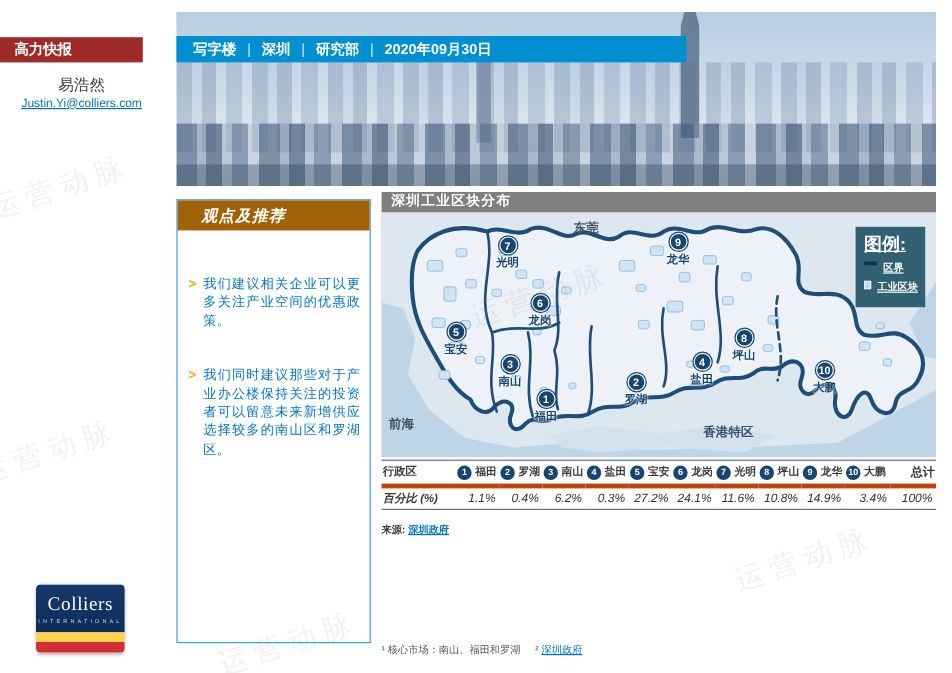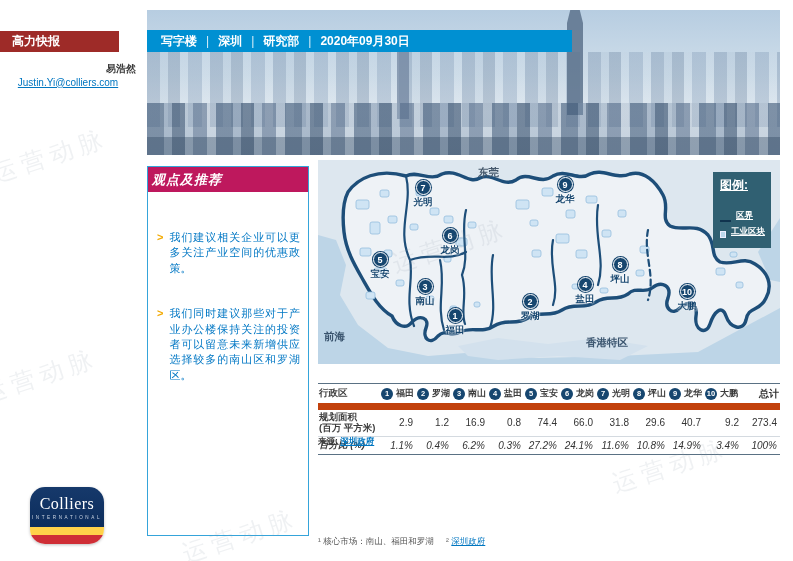--- a/index.html
+++ b/index.html
@@ -9,25 +9,25 @@
 
   
   .wm { position:absolute; font-size:24px; letter-spacing:6px; color:rgba(140,155,170,.14);
         transform:rotate(-18deg); pointer-events:none; white-space:nowrap; z-index:50; }
 
   
   .red-badge { position:absolute; left:0; top:31px; width:119px; height:21px; background:#9e2b28;
                color:#fff; font-size:12px; font-weight:bold; line-height:21px; padding-left:12px; }
   .contact { position:absolute; left:0; top:62px; width:136px; text-align:center;
              font-size:10px; color:#4d4d4f; line-height:1.35; }
-  .contact .name { font-weight:bold; font-size:10px; color:#3c3c3c;text-align:right; }
+  .contact .name { font-weight:normal; font-size:13px; color:#3c3c3c; }
   .contact a { color:#0076c0; text-decoration:underline; cursor:pointer; }
 
   
-  .logo { position:absolute; left:30px; top:487px; width:74px; height:57px; border-radius:15px;
+  .logo { position:absolute; left:30px; top:487px; width:74px; height:57px; border-radius:4px;
           overflow:hidden; box-shadow:0 1px 3px rgba(0,0,0,.25); }
   .logo .navy { height:40px; background:linear-gradient(180deg,#16396b 0%,#0c2d5c 100%);
                 display:flex; flex-direction:column; align-items:center; justify-content:center; }
   .logo .word { font-family:"Liberation Serif", serif; color:#fff; font-size:16px; letter-spacing:.5px; }
   .logo .sub  { color:#cdd6e4; font-size:4.6px; letter-spacing:2.6px; margin-top:2px; }
   .logo .stripe-y { height:8px; background:#ffd24a; }
   .logo .stripe-r { height:9px; background:#cf2e36; }
 
   
   .photo { position:absolute; left:147px; top:10px; width:633px; height:145px;
@@ -49,22 +49,22 @@
               padding-left:14px; gap:9px; }
   .meta-bar .sep { font-weight:normal; opacity:.85; }
 
   .title-band { position:absolute; left:147px; top:73px; width:633px; height:51px;
                 background:rgba(56,56,56,.9); color:#fff; display:flex; align-items:center;
                 padding-left:14px; font-size:28px; letter-spacing:1.5px; }
 
   
   .viewbox { position:absolute; left:147px; top:166px; width:162px; height:370px;
              border:1px solid #35a4da; background:#fff; }
-  .viewbox .vb-head { background:#be185d; color:#fff; font-size:13px; font-weight:bold; font-style:italic;
-                      height:25px; line-height:25px; padding-left:4px; letter-spacing:1px; }
+  .viewbox .vb-head { background:#a16207; color:#fff; font-size:13px; font-weight:bold; font-style:italic;
+                      height:25px; line-height:25px; padding-left:20px; letter-spacing:1px; }
   .viewbox .vb-body { padding:12px 8px 0 9px; }
   .vb-p { color:#0077c4; font-size:11px; line-height:1.4; margin-bottom:13px; text-align:justify; }
   .vb-bullets { margin-top:26px; }
   .vb-bullet { display:flex; gap:6px; margin-bottom:30px; }
   .vb-bullet .bm { color:#f2a900; font-weight:bold; font-size:11px; line-height:1.4; }
   .vb-bullet .bt { color:#0077c4; font-size:11px; line-height:1.4; text-align:justify; }
 
   
   .map-section { position:absolute; left:318px; top:160px; width:462px; }
   .map-header { height:17px; background:#7f7f7f; color:#fff; font-size:11.5px; font-weight:bold;
@@ -74,31 +74,31 @@
   .nlabel { position:absolute; font-size:10.5px; font-weight:bold; color:#45586b; z-index:5; }
   .nlabel.sea { color:#3a546e; }
   .marker { position:absolute; width:44px; margin-left:-22px; text-align:center; z-index:6; }
   .marker .dot { width:15px; height:15px; border-radius:50%; background:#16466f; color:#fff;
                  font-size:9px; font-weight:bold; line-height:15px; margin:0 auto;
                  border:1px solid #fff; box-shadow:0 0 0 1px #16466f; }
   .marker .mlabel { margin-top:1px; font-size:9.5px; font-weight:bold; color:#16466f;
                     text-shadow:0 0 2px #fff,0 0 2px #fff; white-space:nowrap; }
   .legend { position:absolute; right:9px; top:12px; width:58px; background:#306072; color:#fff;
             padding:5px 6px 6px 7px; z-index:7; }
-  .legend .lg-title { font-size:12px; font-weight:bold; text-decoration:underline; margin-bottom:16px; }
-  .legend .lg-row { display:flex; align-items:flex-end; gap:5px; margin-bottom:4px; }
+  .legend .lg-title { font-size:15px; font-weight:bold; text-decoration:underline; margin-bottom:5px; }
+  .legend .lg-row { display:flex; align-items:flex-start; gap:5px; margin-bottom:4px; }
   .legend .sw-line { width:11px; height:2.5px; background:#10334e; }
   .legend .sw-block { width:11px; height:7px; background:#bcd8ec; border:.5px solid #eef; }
   .legend .lg-label { font-size:8.5px; font-weight:bold; text-decoration:underline; white-space:nowrap; }
 
   
   .dist-table { position:absolute; left:318px; top:383px; width:462px; border-collapse:collapse;
                 font-size:10px; color:#333; }
   .dist-table td { padding:2px 1px; vertical-align:middle; }
-  .dist-table .hrow td { border-top:1.5px solid #5a7184; border-bottom:7px solid #c2410c; padding:2.5px 1px; }
+  .dist-table .hrow td { border-top:1.5px solid #5a7184; border-bottom:4px solid #c2410c; padding:2.5px 1px; }
   .dist-table .arow td { border-bottom:1px solid #d4dae0; }
   .dist-table .prow td { border-bottom:1.5px solid #5a7184;font-style:italic; }
   .dist-table .lab { font-weight:bold; font-size:9.5px; color:#3c3c3c; }
   .dist-table .num { text-align:right; padding-right:3px; }
   .th-d { display:flex; align-items:center; gap:3px; }
   .th-d .c { min-width:12px; height:12px; border-radius:50%; background:#16466f; color:#fff;
              font-size:7.5px; font-weight:bold; line-height:12px; text-align:center; }
   .th-d .n { font-size:9px; font-weight:bold; color:#3c3c3c; white-space:nowrap; }
   .tot { font-weight:bold; text-align:right; padding-right:3px; }
   .area-lab div { line-height:1.15; }
@@ -168,20 +168,21 @@
         </div>
         <div class="vb-bullet">
           <span class="bm">&gt;</span>
           <span class="bt">我们同时建议那些对于产业办公楼保持关注的投资者可以留意未来新增供应选择较多的南山区和罗湖区。</span>
         </div>
       </div>
     </div>
   </div>
 
   <div class="map-section">
+    <div class="map-header">深圳工业区块分布</div>
     <div class="map-body">
       <svg width="462" height="204" viewBox="0 0 462 204">
 
         <rect x="0" y="0" width="462" height="204" fill="#dde7ef"></rect>
 
         <polygon fill="#bdd5e7" points="0,75 18,80 28,105 22,135 40,165 70,188 110,196 160,192 220,198 300,196 380,192 462,148 462,204 0,204"></polygon>
         <polygon fill="#bdd5e7" points="462,58 440,92 452,120 462,122"></polygon>
 
         <polygon fill="#d3e1ed" points="140,186 180,178 230,184 280,178 330,186 302,200 240,196 180,200 150,196"></polygon>
 
@@ -369,37 +370,20 @@
             </div>
           </td>
       <td style="width:38px;">
             <div class="th-d">
               <span class="c">10</span>
               <span class="n">大鹏</span>
             </div>
           </td>
       <td style="width:38px;" class="tot">总计</td>
     </tr>
-    <tr class="arow">
-      <td class="lab area-lab">
-        <div>规划面积</div>
-        <div>(百万 平方米)</div>
-      </td>
-      <td class="num">2.9</td>
-      <td class="num">1.2</td>
-      <td class="num">16.9</td>
-      <td class="num">0.8</td>
-      <td class="num">74.4</td>
-      <td class="num">66.0</td>
-      <td class="num">31.8</td>
-      <td class="num">29.6</td>
-      <td class="num">40.7</td>
-      <td class="num">9.2</td>
-      <td class="num">273.4</td>
-    </tr>
     <tr class="prow">
       <td class="lab">百分比 (%)</td>
       <td class="num">1.1%</td>
       <td class="num">0.4%</td>
       <td class="num">6.2%</td>
       <td class="num">0.3%</td>
       <td class="num">27.2%</td>
       <td class="num">24.1%</td>
       <td class="num">11.6%</td>
       <td class="num">10.8%</td>

